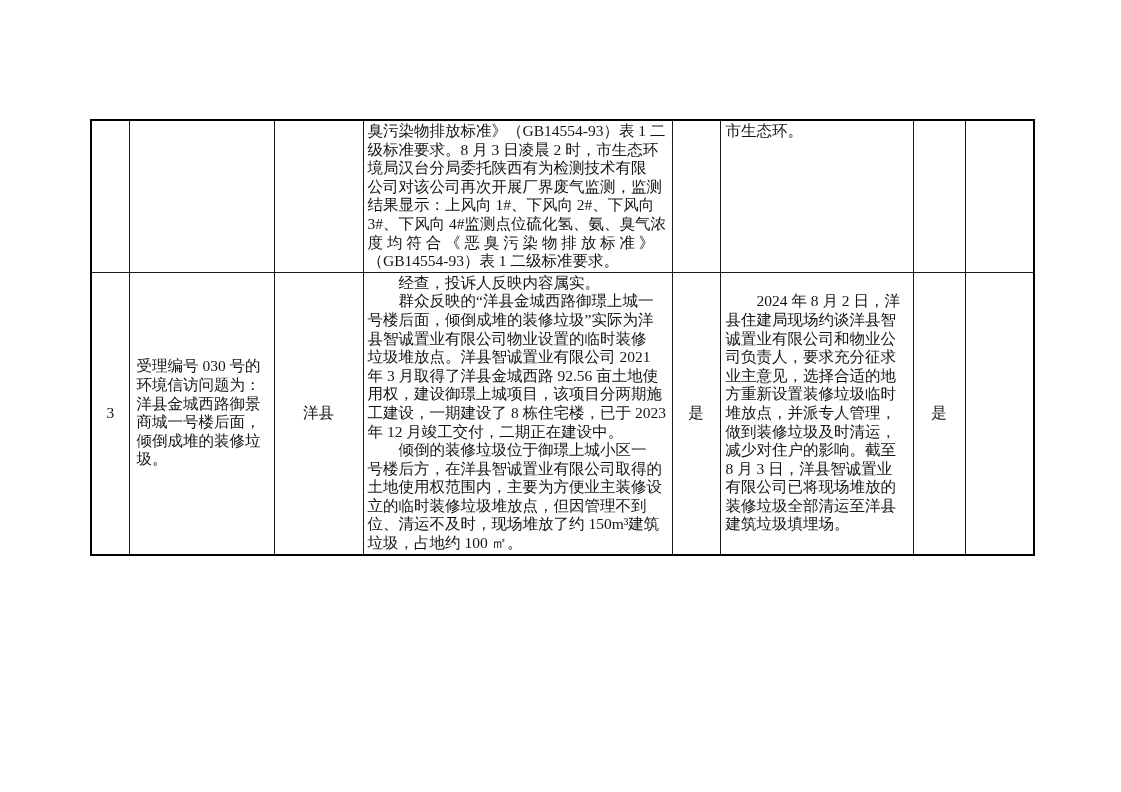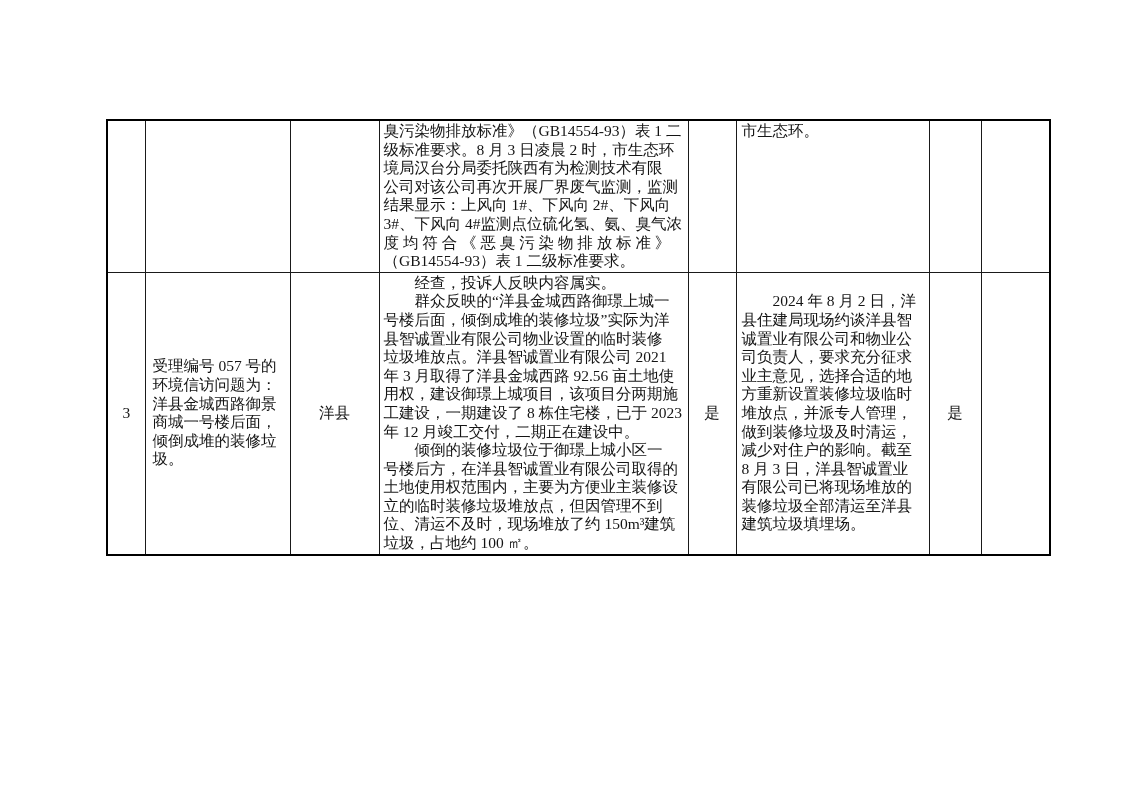--- a/index.html
+++ b/index.html
@@ -11,21 +11,21 @@
     position: relative;
     width: 1121px;
     height: 792px;
     background: #ffffff;
     overflow: hidden;
     font-family: "Liberation Serif", "DejaVu Serif", serif;
     color: #141414;
   }
   table.doc-table {
     position: absolute;
-    left: 106px;
+    left: 90px;
     top: 119px;
     border-collapse: collapse;
     table-layout: fixed;
     width: 943px;
   }
   table.doc-table, table.doc-table td {
     border: 1px solid #1a1a1a;
   }
   table.doc-table {
     border: 2px solid #000000;
@@ -77,21 +77,21 @@
 3#、下风向 4#监测点位硫化氢、氨、臭气浓
 度 均 符 合 《 恶 臭 污 染 物 排 放 标 准 》
 （GB14554-93）表 1 二级标准要求。</td>
         <td class="cell-center"></td>
         <td class="cell-rect cell-top pre">市生态环。</td>
         <td class="cell-center"></td>
         <td class="cell-center"></td>
       </tr>
       <tr class="row-main">
         <td class="cell-center">3</td>
-        <td class="cell-issue pre">受理编号 057 号的
+        <td class="cell-issue pre">受理编号 030 号的
 环境信访问题为：
 洋县金城西路御景
 商城一号楼后面，
 倾倒成堆的装修垃
 圾。</td>
         <td class="cell-center">洋县</td>
         <td class="cell-invest cell-top pre">　　经查，投诉人反映内容属实。
 　　群众反映的“洋县金城西路御璟上城一
 号楼后面，倾倒成堆的装修垃圾”实际为洋
 县智诚置业有限公司物业设置的临时装修

